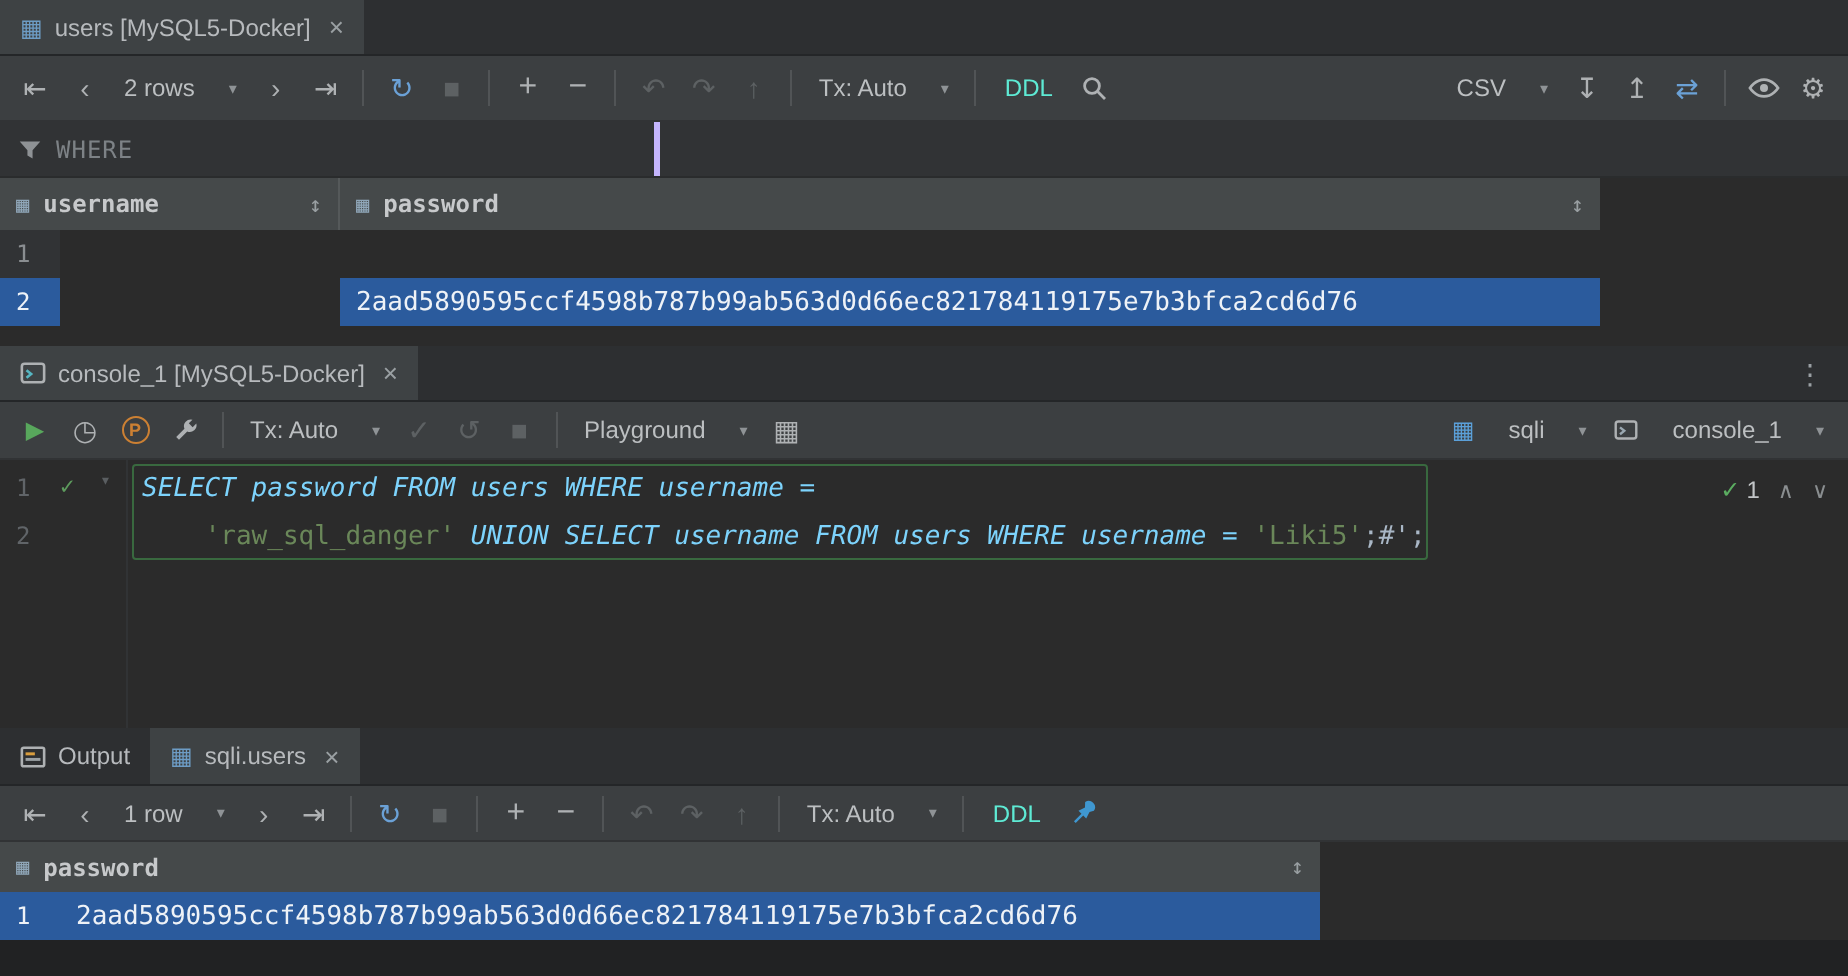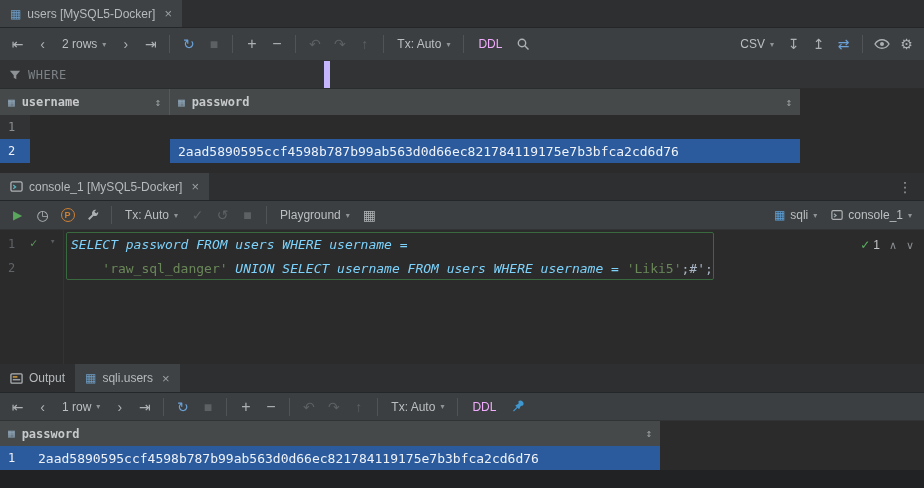--- a/index.html
+++ b/index.html
@@ -34,36 +34,36 @@
   .tb-mid { height: 29px; }
   .tb-bot { height: 28px; }
   .tbi {
     min-width: 23px; height: 22px; display: flex; align-items: center; justify-content: center;
     color: #aeb1b3; font-size: 14px; border-radius: 3px; line-height: 1;
   }
   .tbi.d { color: #5d6163; }
   .tbi.green { color: #58a75c; font-size: 12px; }
   .tbi.blue { color: #6ba1d6; }
   .tbi svg { display: block; }
-  .dd { display: flex; align-items: center; gap: 5px; color: #bcbfc1; padding: 0 6px; height: 22px; border-radius: 3px; }
+  .dd { display: flex; align-items: center; gap: 17px; color: #bcbfc1; padding: 0 6px; height: 22px; border-radius: 3px; }
   .dd .arrow { font-size: 8px; color: #8f9396; }
   .dd .dd-icon { font-size: 12px; line-height: 1; }
   .sep { width: 1px; height: 18px; background: #515456; margin: 0 5px; flex: none; }
   .spacer { flex: 1; }
-  .txt-btn { padding: 0 7px; height: 22px; display: flex; align-items: center; color: #f0abfc; border-radius: 3px; }
+  .txt-btn { padding: 0 7px; height: 22px; display: flex; align-items: center; color: #5eead4; border-radius: 3px; }
   .picon {
     width: 14px; height: 14px; border: 1px solid #cc8033; border-radius: 50%;
     color: #cc8033; font-size: 9px; display: flex; align-items: center; justify-content: center; font-weight: bold;
   }
 
   
   .filterbar { height: 28px; background: #313335; display: flex; border-bottom: 1px solid #2a2c2d; flex: none;
     font-family: "DejaVu Sans Mono", monospace; color: #7d8286; font-size: 12px; letter-spacing: 0.5px; }
   .filterbar .half { display: flex; align-items: center; gap: 7px; padding: 0 9px; }
-  .filterbar .half.where { width: 330px; border-right: 6px solid #c4b5fd; }
+  .filterbar .half.where { width: 330px; border-right: 3px solid #c4b5fd; }
 
   
   .grid { font-family: "DejaVu Sans Mono", monospace; flex: none; }
   .ghead { display: flex; background: #2b2b2b; }
   .ghead-top { height: 26px; }
   .ghead-bot { height: 25px; }
   .hcell {
     background: #45494a; display: flex; align-items: center; padding: 0 8px; gap: 7px;
     font-weight: bold; color: #c7c9cb; font-size: 12px;
   }

